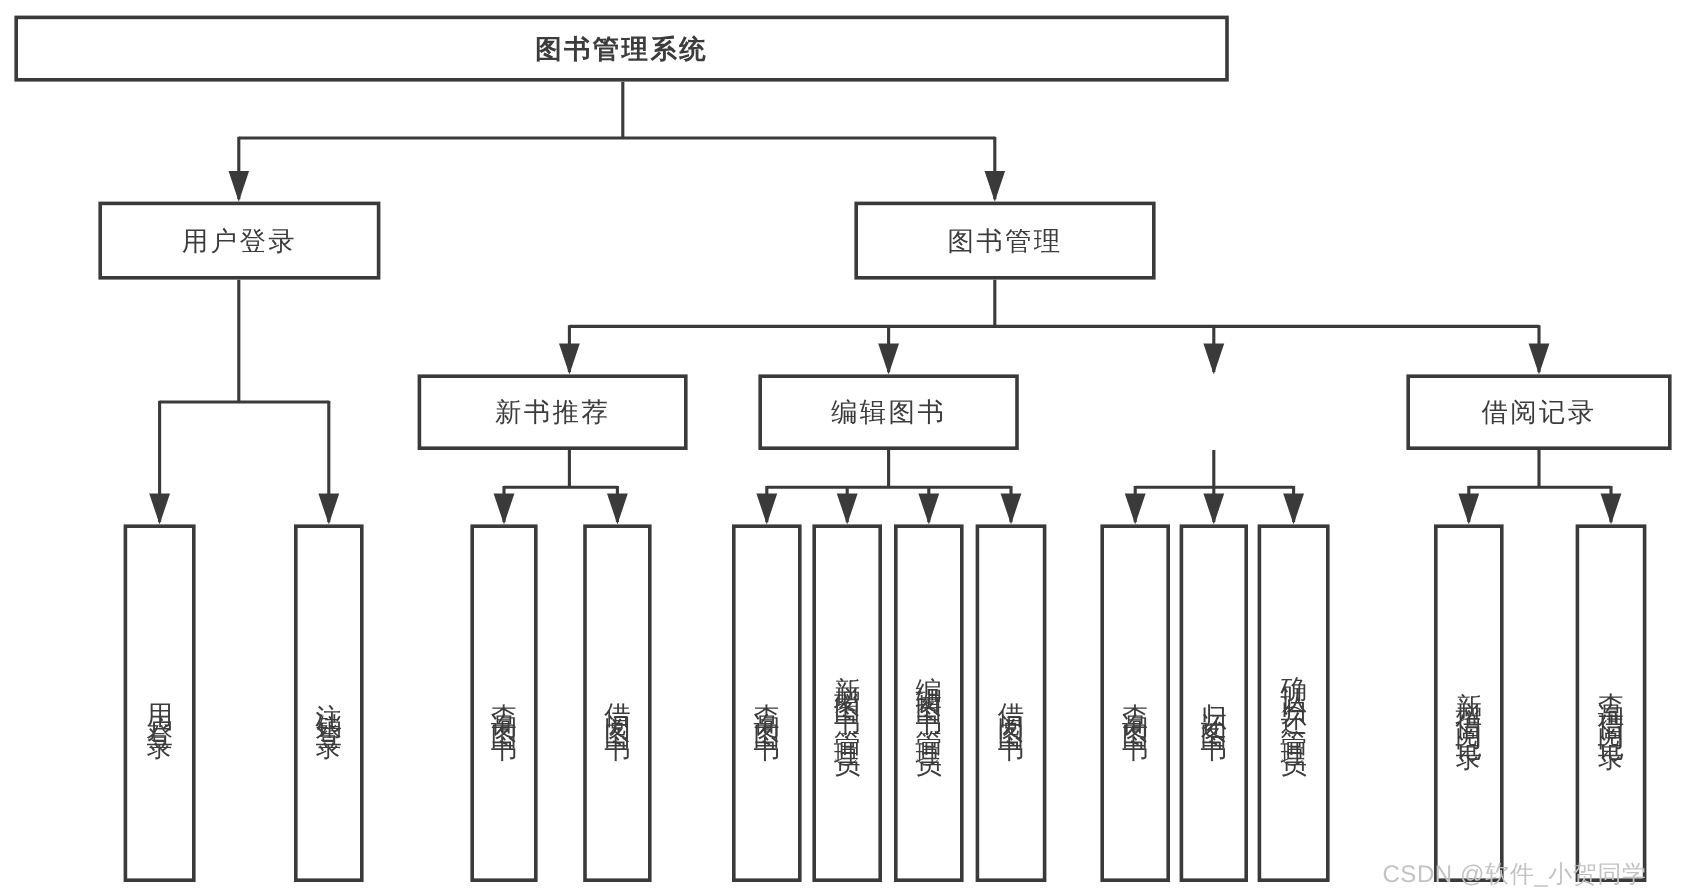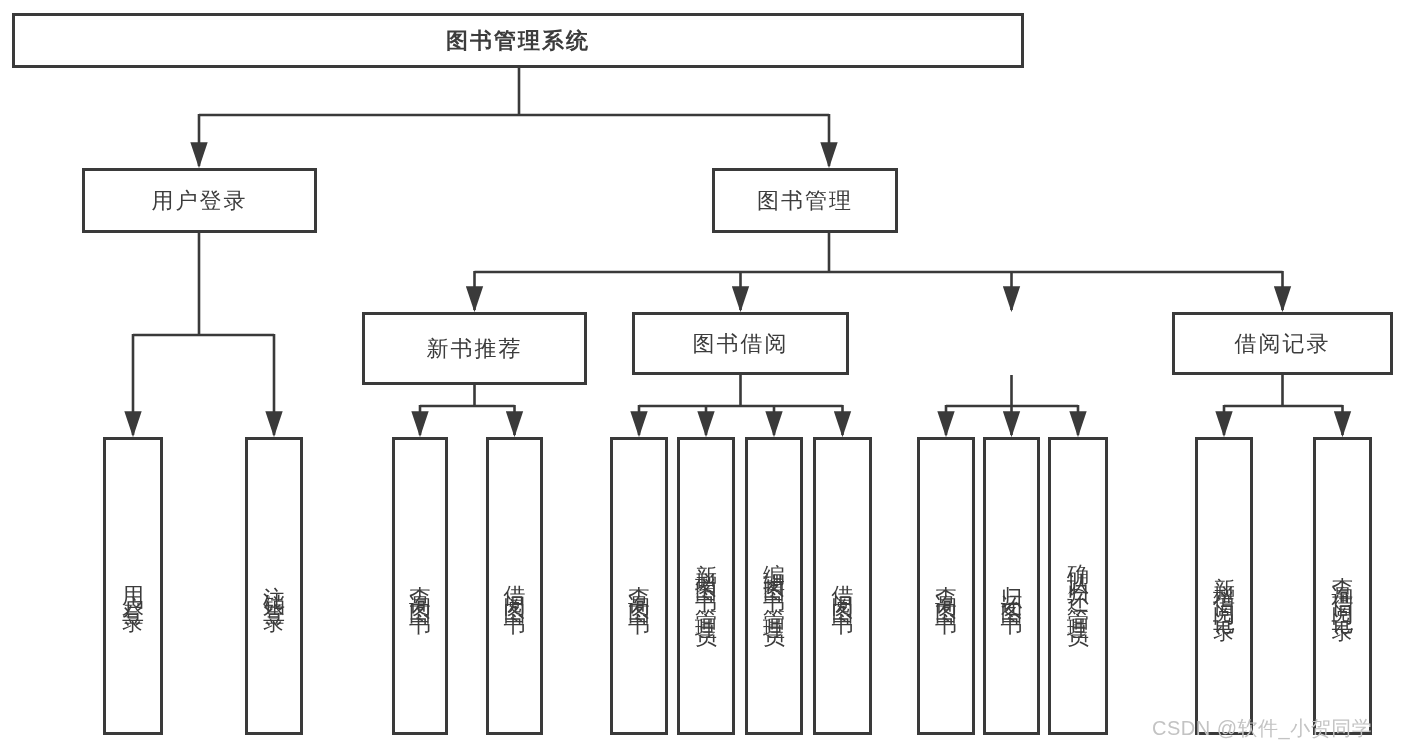--- a/index.html
+++ b/index.html
@@ -103,24 +103,24 @@
     <line class="wire" x1="1078" y1="405" x2="1078" y2="435" marker-end="url(#arrow)"></line>
 
     <path class="wire" d="M1282.5,375 V406 M1224,406 H1342.5"></path>
     <line class="wire" x1="1224" y1="405" x2="1224" y2="435" marker-end="url(#arrow)"></line>
     <line class="wire" x1="1342.5" y1="405" x2="1342.5" y2="435" marker-end="url(#arrow)"></line>
   </svg>
 
   <div class="node" style="left:12px; top:13px; width:1012px; height:55px;font-weight:bold;">图书管理系统</div>
 
   <div class="node" style="left:82px; top:168px; width:235px; height:65px;">用户登录</div>
-  <div class="node" style="left:712px; top:168px; width:186px; height:65px;text-align:center;">图书管理</div>
+  <div class="node" style="left:712px; top:168px; width:251px; height:65px;text-align:center;">图书管理</div>
 
-  <div class="node" style="left:362px; top:312px; width:225px; height:73px;">新书推荐</div>
-  <div class="node" style="left:632px; top:312px; width:217px; height:63px;">图书借阅</div>
+  <div class="node" style="left:348px; top:312px; width:225px; height:63px;">新书推荐</div>
+  <div class="node" style="left:632px; top:312px; width:217px; height:63px;">编辑图书</div>
   <div class="node" style="left:1172px; top:312px; width:221px; height:63px;">借阅记录</div>
 
   <div class="node leaf" style="left:103px; top:437px; width:60px; height:298px;">
     <span>用户登录</span>
   </div>
   <div class="node leaf" style="left:245px; top:437px; width:58px; height:298px;">
     <span>注销登录</span>
   </div>
 
   <div class="node leaf" style="left:392px; top:437px; width:56px; height:298px;">

